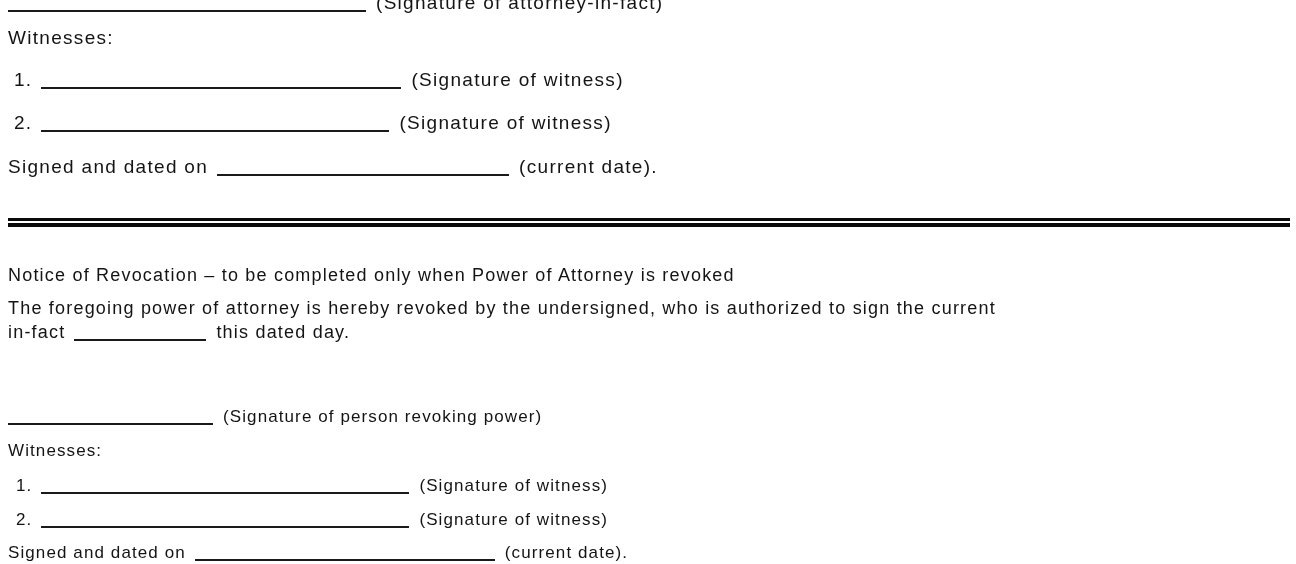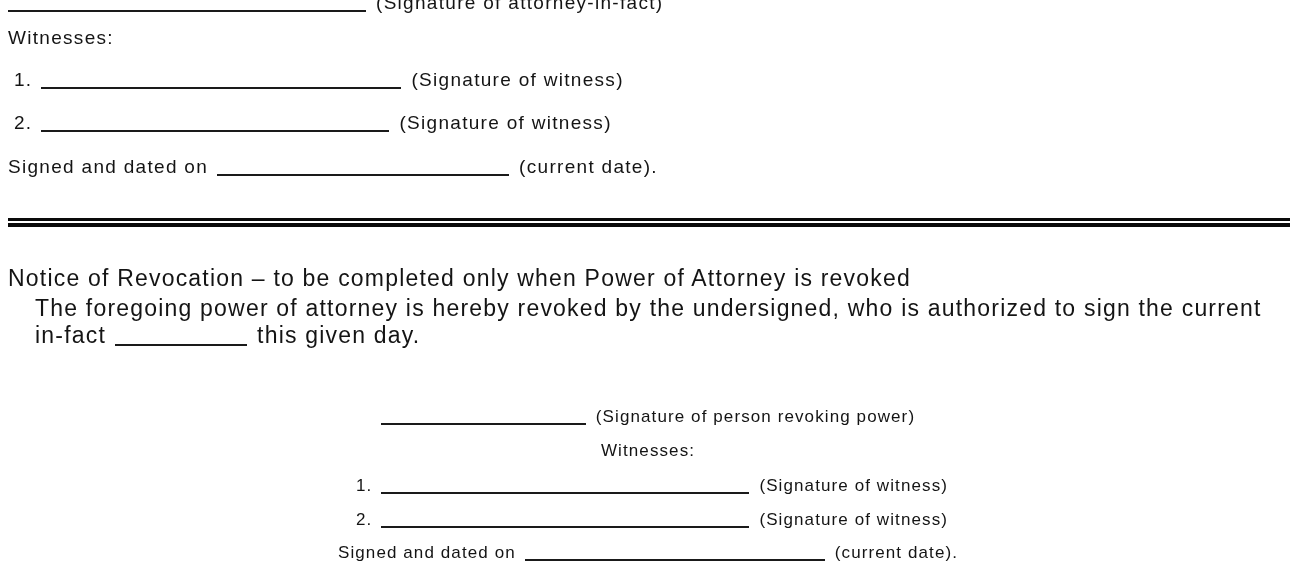--- a/index.html
+++ b/index.html
@@ -22,22 +22,22 @@
   }
   .row {
     position: absolute;
     left: 8px;
     right: 8px;
     white-space: nowrap;
   }
   
   .sec-a { font-size: 19px; letter-spacing: 1.3px; }
   
-  .sec-b-big { font-size: 23px; letter-spacing: 1.2px; }
-  .sec-b-small { font-size: 17px; letter-spacing: 1.1px; text-align: center; }
+  .sec-b-big { font-size: 18px; letter-spacing: 1.2px; }
+  .sec-b-small { font-size: 17px; letter-spacing: 1.1px; }
 
   .blank {
     display: inline-block;
     border-bottom: 2px solid #1a1a1a;
     height: 1em;
     vertical-align: -3px;
   }
   .num { display: inline-block; }
   .gap-s { margin-left: 9px; }
   .gap-t { margin-left: 10px; }
@@ -57,21 +57,20 @@
     right: 6px;
     top: 218px;
     height: 2px;
     border-top: 3px solid #0a0a0a;
     border-bottom: 4px solid #0a0a0a;
   }
   .para-line { display: block; }
   .para {
     line-height: 23.5px;
     white-space: nowrap;
-    margin-left: 27px;
   }
 </style>
 </head>
 <body>
 
 <div class="doc">
 
   <div class="row sec-a" style="top:-9px">
     <span class="blank w360"></span><span class="gap-t">(Signature of attorney-in-fact)</span>
   </div>
@@ -93,21 +92,21 @@
   </div>
 
   <div class="rule"></div>
 
   <div class="row sec-b-big" style="top:265px">
     <span>Notice of Revocation – to be completed only when Power of Attorney is revoked</span>
   </div>
 
   <div class="row sec-b-big para" style="top:297px">
     <span class="para-line">The foregoing power of attorney is hereby revoked by the undersigned, who is authorized to sign the current</span>
-    <span class="para-line"><span>in-fact</span><span class="blank w130 gap-s"></span><span class="gap-t">this given day.</span></span>
+    <span class="para-line"><span>in-fact</span><span class="blank w130 gap-s"></span><span class="gap-t">this dated day.</span></span>
   </div>
 
   <div class="row sec-b-small" style="top:406px">
     <span class="blank w205"></span><span class="gap-t">(Signature of person revoking power)</span>
   </div>
 
   <div class="row sec-b-small" style="top:441px">
     <span>Witnesses:</span>
   </div>
 

